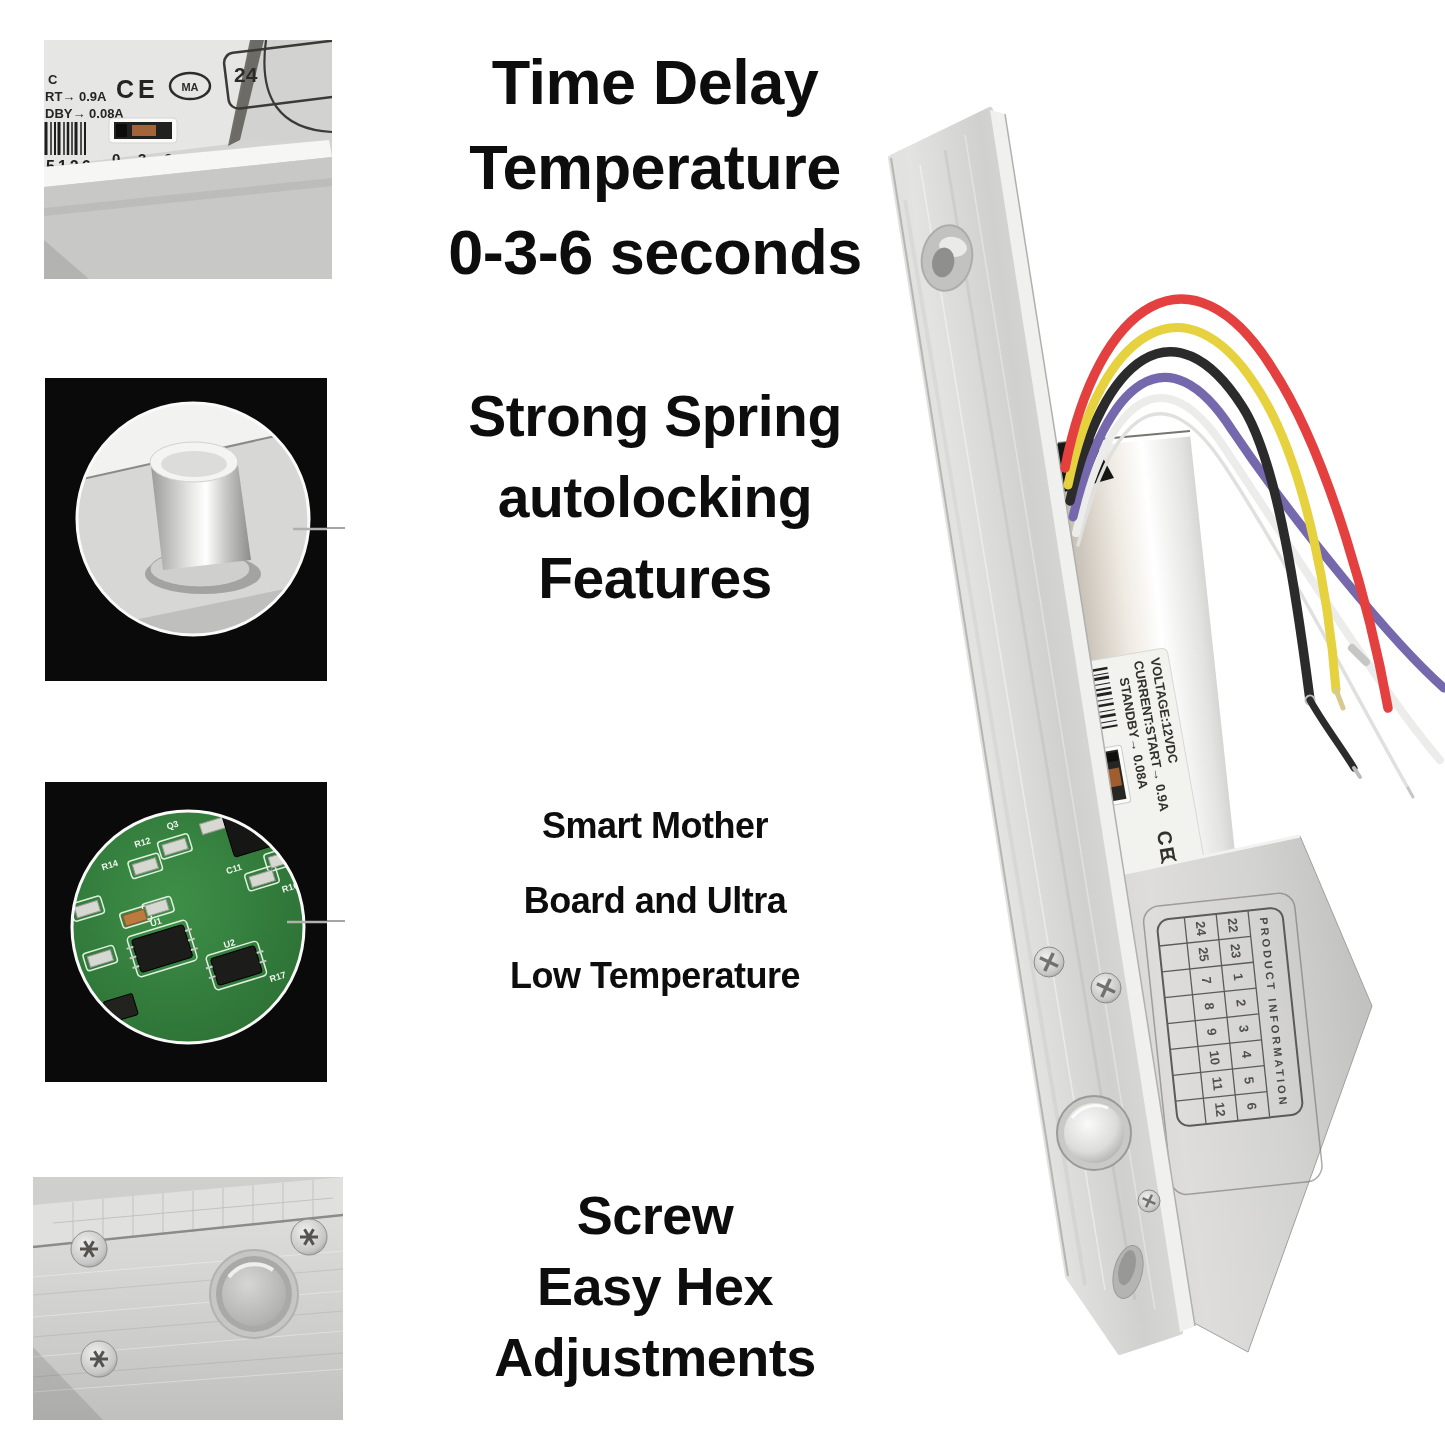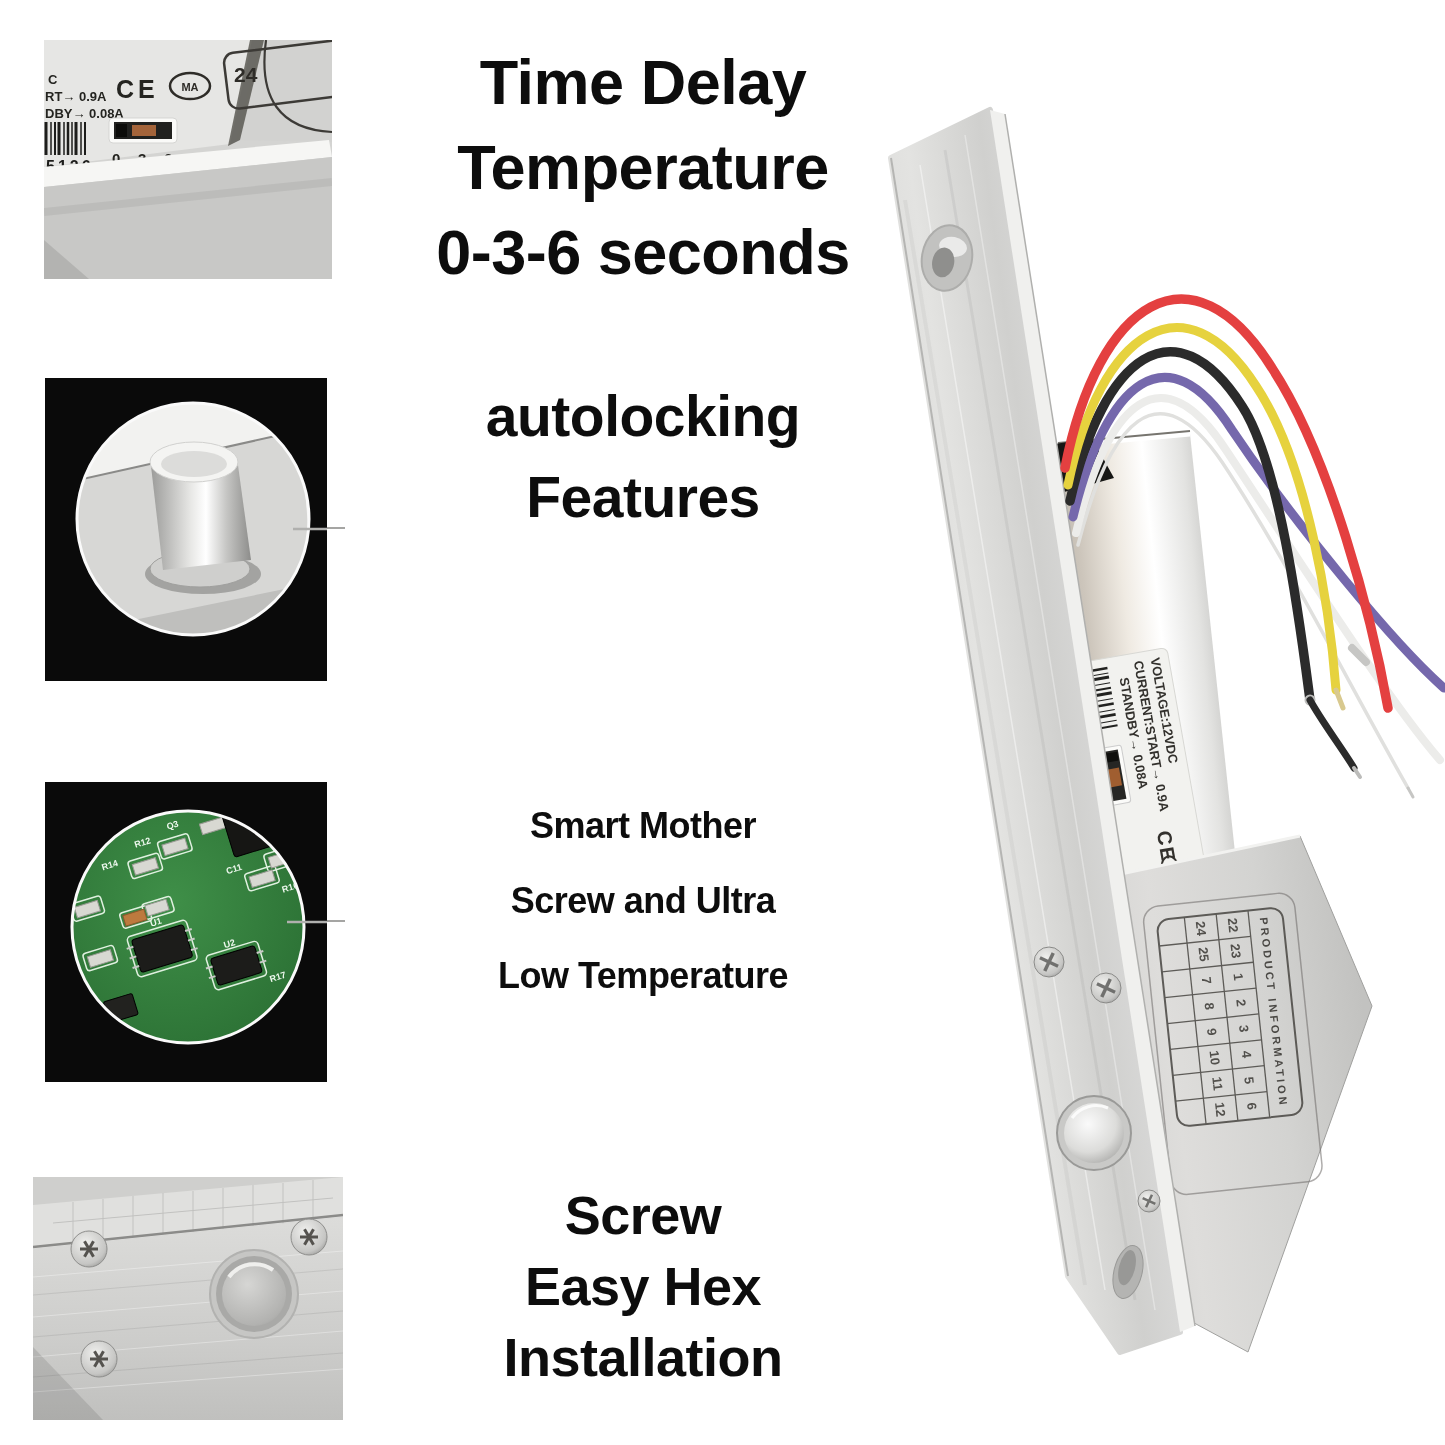--- a/index.html
+++ b/index.html
@@ -1,19 +1,19 @@
 <!DOCTYPE html>
 <html><head>
 <meta charset="utf-8">
 <style>
   html,body{margin:0;padding:0;background:#ffffff;}
   .canvas{position:relative;width:1445px;height:1445px;background:#ffffff;overflow:hidden;
           font-family:"Liberation Sans",sans-serif;}
   .photo{position:absolute;display:block;}
-  .feature{position:absolute;left:393px;width:500px;text-align:center;font-weight:700;color:#0d0d0d;letter-spacing:-0.5px;}
+  .feature{position:absolute;left:405px;width:500px;text-align:center;font-weight:700;color:#0d0d0d;letter-spacing:-0.5px;}
   .f1{top:40px;font-size:63px;line-height:85px;}
   .f2{top:376px;font-size:57px;line-height:81px;}
   .f3{top:788px;font-size:36px;line-height:75px;}
   .f4{top:1180px;font-size:54px;line-height:71px;}
   .leader{position:absolute;height:2px;background:#a5a5a3;}
   svg text{font-family:"Liberation Sans",sans-serif;}
 </style>
 </head>
 <body>
 
@@ -64,32 +64,33 @@
     <line x1="0" y1="172" x2="288" y2="142" stroke="rgba(0,0,0,0.06)" stroke-width="8"></line>
     <polygon points="0,200 45,239 0,239" fill="rgba(0,0,0,0.10)"></polygon>
   </svg>
 
   <div class="feature f1">
     <div>Time Delay</div>
     <div>Temperature</div>
     <div>0-3-6 seconds</div>
   </div>
   <div class="feature f2">
+    <div>Strong Spring</div>
     <div>autolocking</div>
     <div>Features</div>
   </div>
   <div class="feature f3">
     <div>Smart Mother</div>
-    <div>Screw and Ultra</div>
+    <div>Board and Ultra</div>
     <div>Low Temperature</div>
   </div>
   <div class="feature f4">
     <div>Screw</div>
     <div>Easy Hex</div>
-    <div>Installation</div>
+    <div>Adjustments</div>
   </div>
 
   <svg class="photo" style="left:45px;top:378px" width="282" height="303" viewBox="0 0 282 303">
     <defs>
       <clipPath id="c2">
           <circle cx="148" cy="141" r="116"></circle>
         </clipPath>
       <linearGradient id="cyl" x1="0" y1="0" x2="1" y2="0">
         <stop offset="0" stop-color="#9c9c9a"></stop>
           <stop offset="0.4" stop-color="#e8e8e6"></stop>

